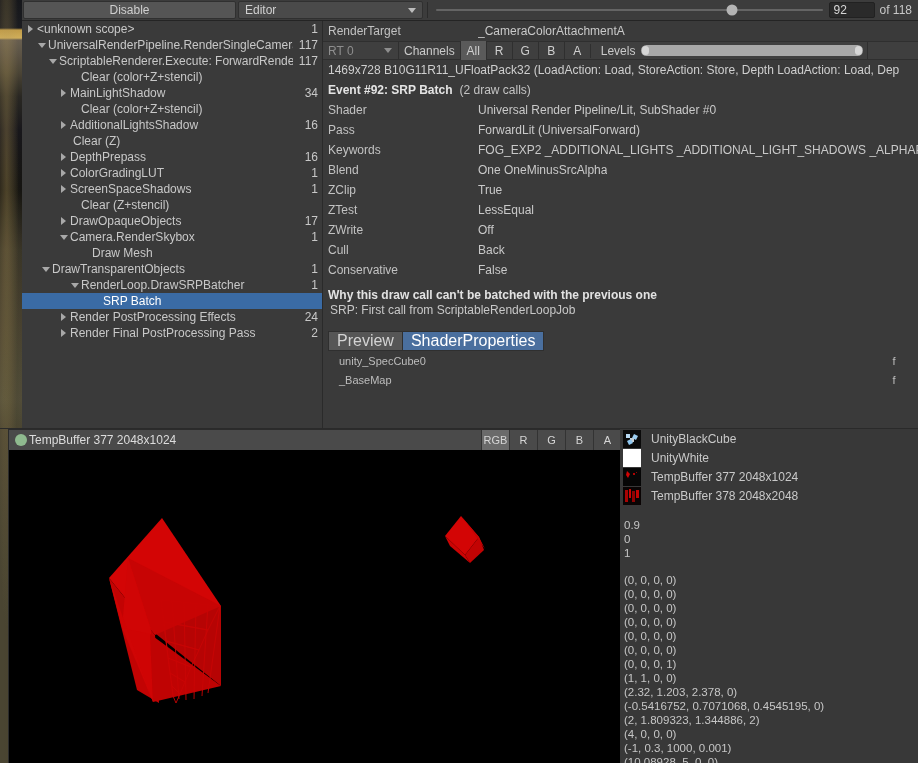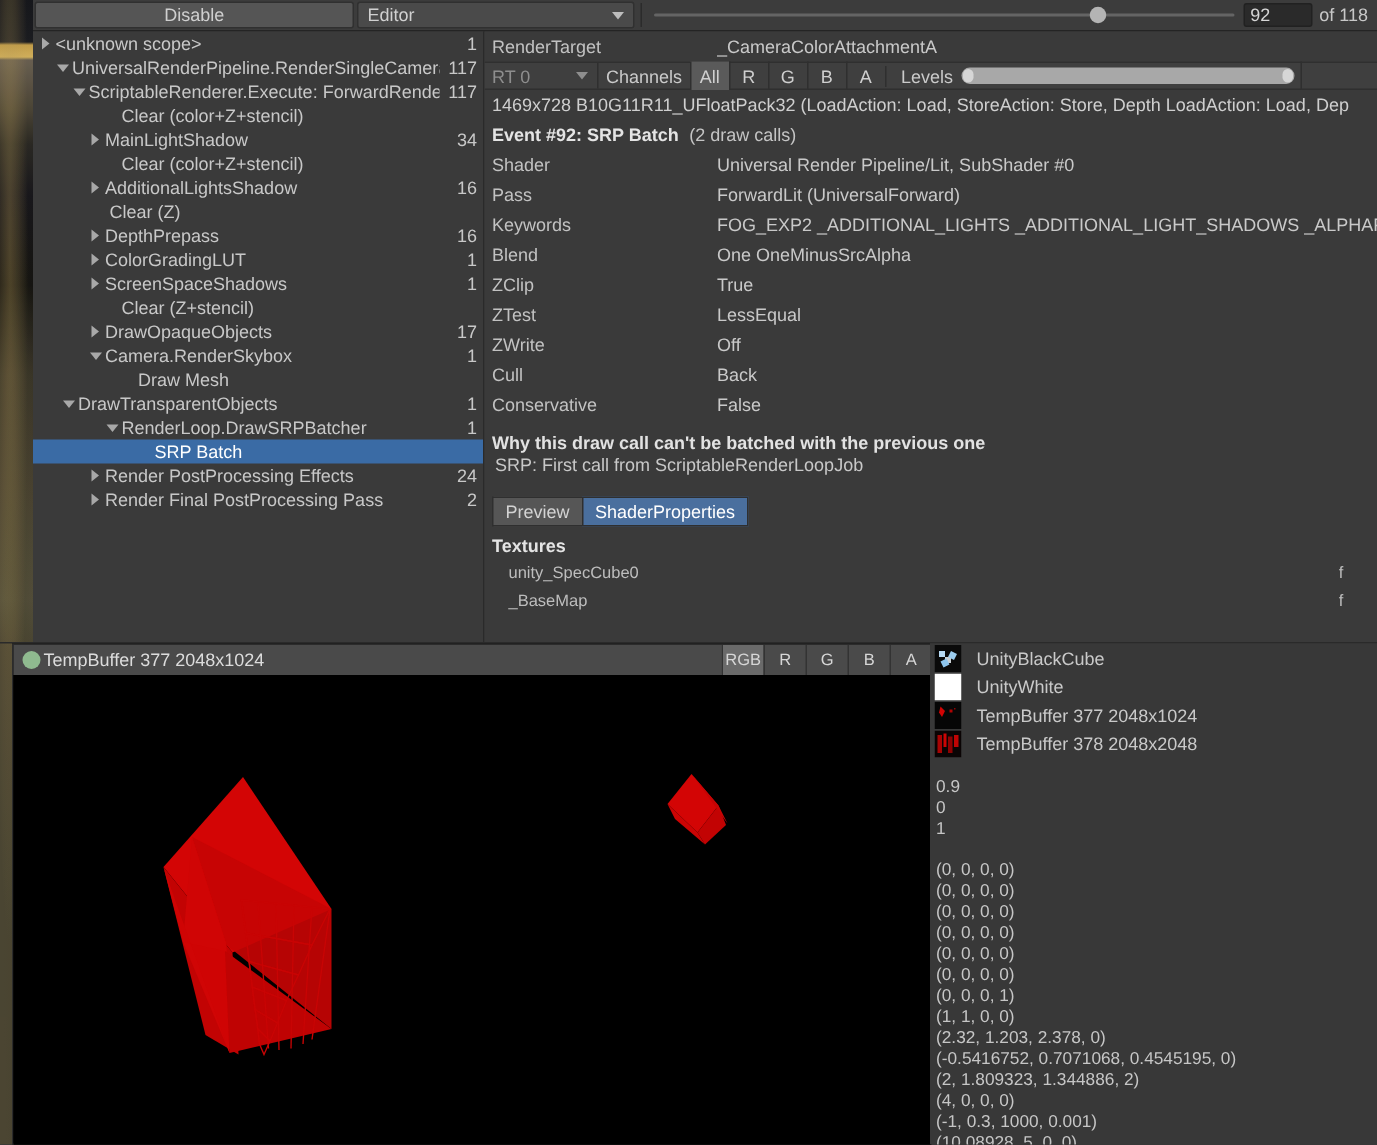--- a/index.html
+++ b/index.html
@@ -130,21 +130,21 @@
              color: #cfcfcf; white-space: nowrap; overflow: hidden; }
   .event-line { height: 20px; display: flex; align-items: center; padding-left: 5px; gap: 7px; }
   .event-line b { color: #e4e4e4; font-weight: bold; font-size: 12px; }
   .event-line span { color: #c4c4c4; font-size: 12px; }
 
   .why-title { padding: 8px 0 1px 5px; color: #e2e2e2; font-weight: bold; font-size: 12px; }
   .why-body { padding: 0 0 0 7px; color: #c8c8c8; font-size: 12px; }
 
   .tabs { display: flex; margin: 14px 0 0 5px; }
   .tab { height: 20px; padding: 0 8px; display: flex; align-items: center;
-         font-size: 12px; color: #d3d3d3; background: #565656;
+         font-size: 16px; color: #d3d3d3; background: #565656;
          border: 1px solid #2f2f2f; border-right: none; }
   .tab:last-child { border-right: 1px solid #2f2f2f; }
   .tab.active { background: #4a6f9e; color: #ffffff; }
 
   .sec-title { padding: 6px 0 1px 5px; color: #e4e4e4; font-weight: bold; font-size: 12px; }
   .tex-row { height: 19px; display: flex; align-items: center; font-size: 11px; }
   .tex-name { padding-left: 16px; flex: 1; color: #bdbdbd; }
   .tex-f { width: 20px; text-align: center; color: #bdbdbd; }
   .tex-spacer { width: 14px; }
 
@@ -412,21 +412,20 @@
       </div>
 
     <div class="why-title">Why this draw call can't be batched with the previous one</div>
     <div class="why-body">SRP: First call from ScriptableRenderLoopJob</div>
 
     <div class="tabs" id="detail-tabs">
         <div class="tab">Preview</div>
         <div class="tab active">ShaderProperties</div>
       </div>
 
-    <div class="sec-title">Textures</div>
     <div id="tex-prop-rows">
         <div class="tex-row">
           <div class="tex-name">unity_SpecCube0</div>
           <div class="tex-f">f</div>
           <div class="tex-spacer"></div>
         </div>
         <div class="tex-row">
           <div class="tex-name">_BaseMap</div>
           <div class="tex-f">f</div>
           <div class="tex-spacer"></div>

